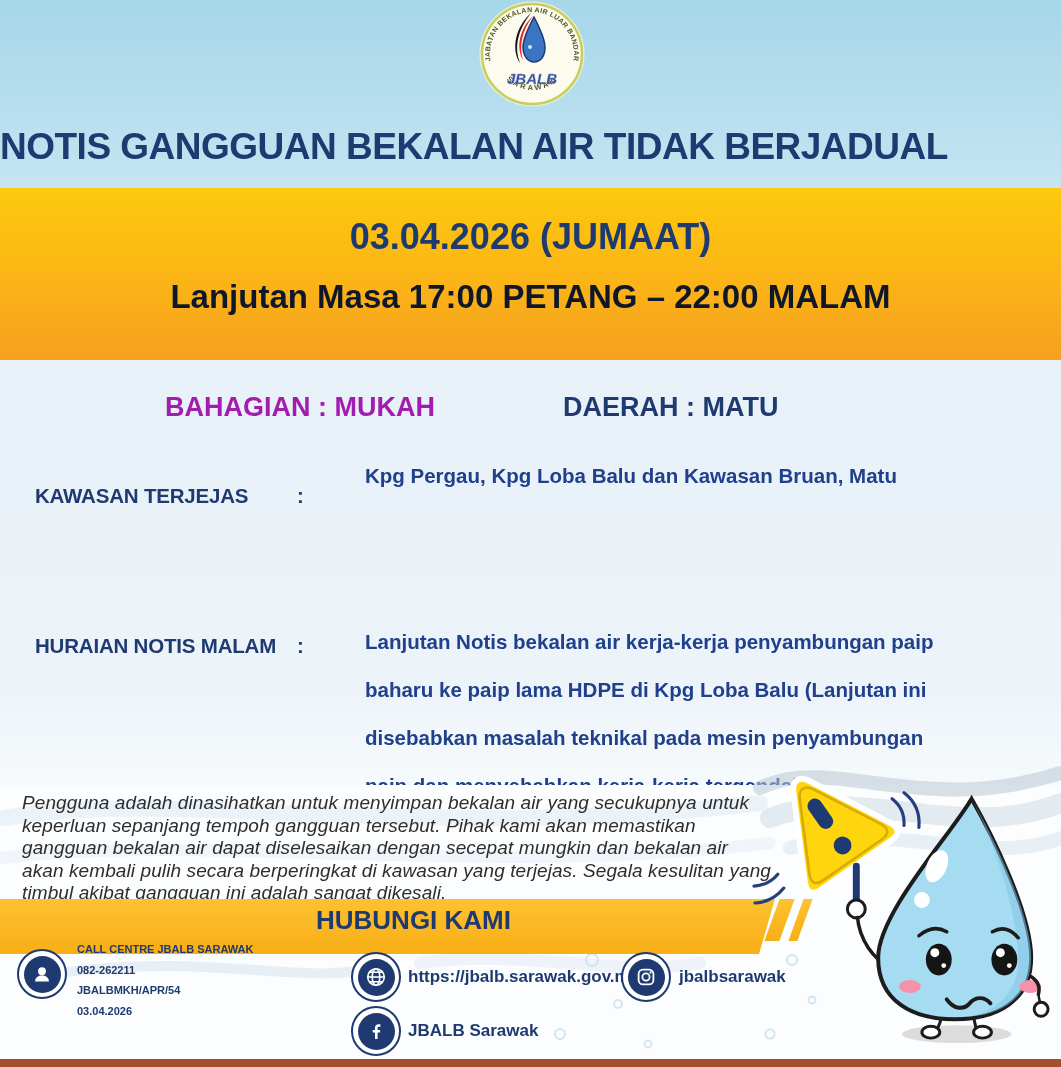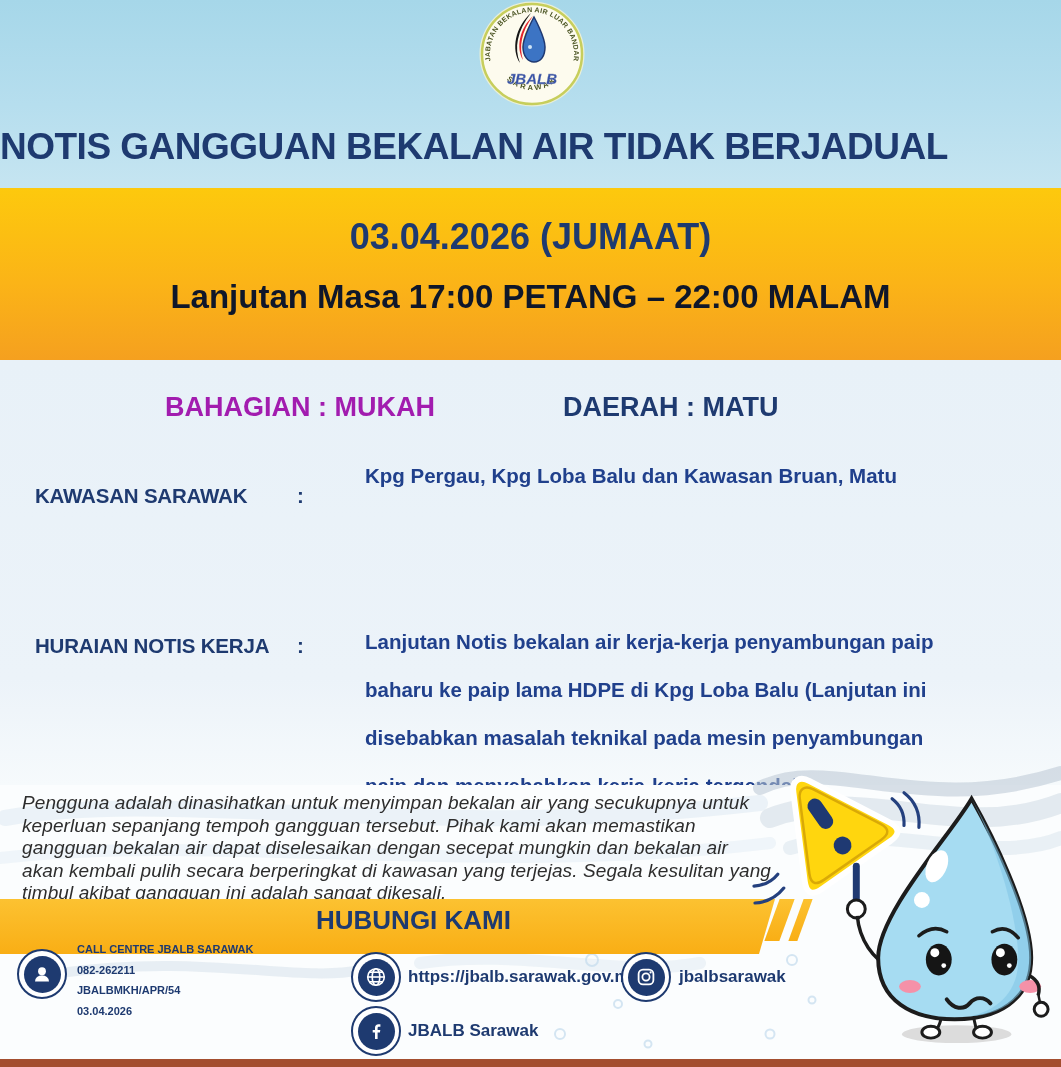--- a/index.html
+++ b/index.html
@@ -105,25 +105,25 @@
   <div class="abs main-title">NOTIS GANGGUAN BEKALAN AIR TIDAK BERJADUAL</div>
 
   <div class="abs sec-banner"></div>
   <div class="abs banner-date">03.04.2026 (JUMAAT)</div>
   <div class="abs banner-time">Lanjutan Masa 17:00 PETANG – 22:00 MALAM</div>
 
   <div class="abs sec-info"></div>
   <div class="abs region-bahagian">BAHAGIAN : MUKAH</div>
   <div class="abs region-daerah">DAERAH : MATU</div>
 
-  <div class="abs row-label kawasan-label">KAWASAN SARAWAK</div>
+  <div class="abs row-label kawasan-label">KAWASAN TERJEJAS</div>
   <div class="abs row-colon kawasan-colon">:</div>
   <div class="abs row-value kawasan-value">Kpg Pergau, Kpg Loba Balu dan Kawasan Bruan, Matu</div>
 
-  <div class="abs row-label huraian-label">HURAIAN NOTIS KERJA</div>
+  <div class="abs row-label huraian-label">HURAIAN NOTIS MALAM</div>
   <div class="abs row-colon huraian-colon">:</div>
   <div class="abs row-value huraian-value">Lanjutan Notis bekalan air kerja-kerja penyambungan paip baharu ke paip lama HDPE di Kpg Loba Balu (Lanjutan ini disebabkan masalah teknikal pada mesin penyambungan paip dan menyebabkan kerja-kerja tergendala.</div>
 
   <div class="abs sec-water"></div>
 
   <div class="abs water-deco">
     <svg width="1061" height="311" viewBox="0 0 1061 311">
       <g fill="none" stroke-linecap="round">
         <path d="M5,70 C180,40 420,95 760,55" stroke="#DCE8F1" stroke-width="16" opacity="0.5"></path>
         <path d="M0,110 C220,85 480,130 770,95" stroke="#E4EEF5" stroke-width="12" opacity="0.5"></path>

